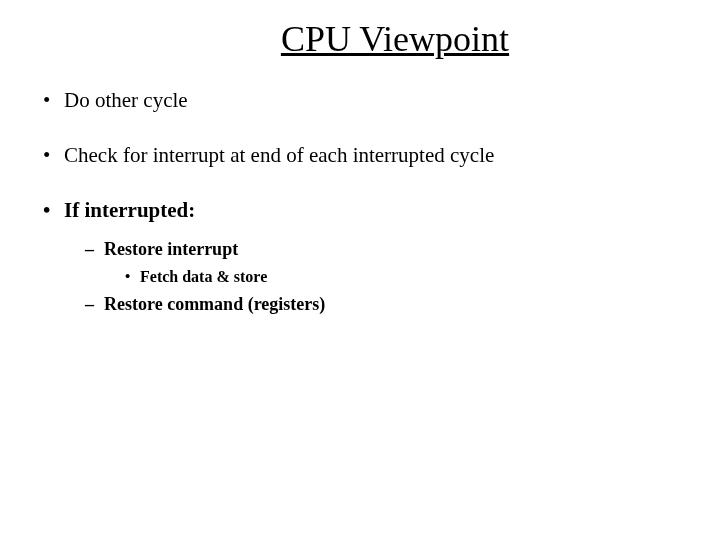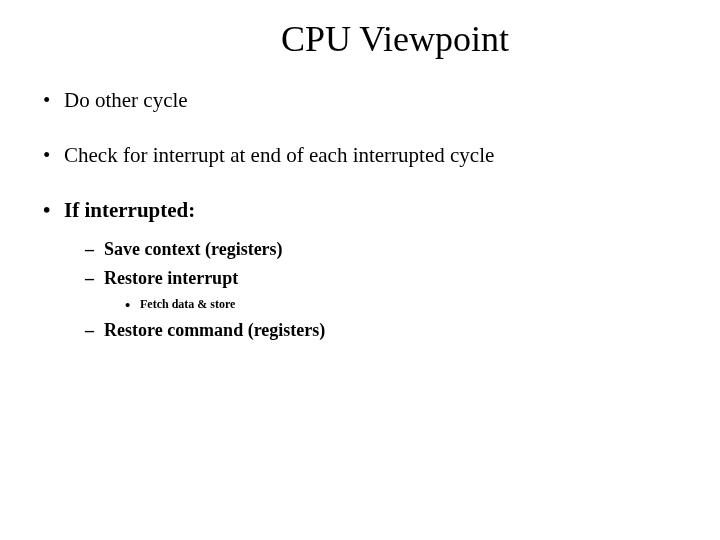--- a/index.html
+++ b/index.html
@@ -14,20 +14,21 @@
       font-family: "Times New Roman", Times, serif;
       color: #000000;
       padding: 18px 30px;
     }
     .title {
       font-size: 36px;
       text-align: center;
       font-weight: normal;
       margin-bottom: 28px;
       margin-left: 70px;
+      text-decoration: underline;
     }
     ul.level1 {
       list-style: none;
       padding-left: 10px;
     }
     ul.level1 > li {
       font-size: 21px;
       margin-bottom: 30px;
       position: relative;
       padding-left: 24px;
@@ -57,21 +58,21 @@
       top: 0;
       font-size: 18px;
     }
     ul.level3 {
       list-style: none;
       padding-left: 18px;
       margin-top: 8px;
       margin-bottom: 6px;
     }
     ul.level3 > li {
-      font-size: 12px;
+      font-size: 16px;
       margin-bottom: 8px;
       position: relative;
       padding-left: 18px;
     }
     ul.level3 > li::before {
       content: "•";
       position: absolute;
       left: 3px;
       top: 0;
       font-size: 15px;
@@ -90,23 +91,20 @@
   <li>
     <span>Do other cycle</span>
   </li>
   <li>
     <span>Check for interrupt at end of each interrupted cycle</span>
   </li>
   <li>
     <span>If interrupted:</span>
     <ul class="level2">
       <li>
-        <span>Save context (registers)</span>
-      </li>
-      <li>
         <span>Restore interrupt</span>
         <ul class="level3">
           <li>
             <span>Fetch data &amp; store</span>
           </li>
         </ul>
       </li>
       <li>
         <span>Restore command (registers)</span>
       </li>

